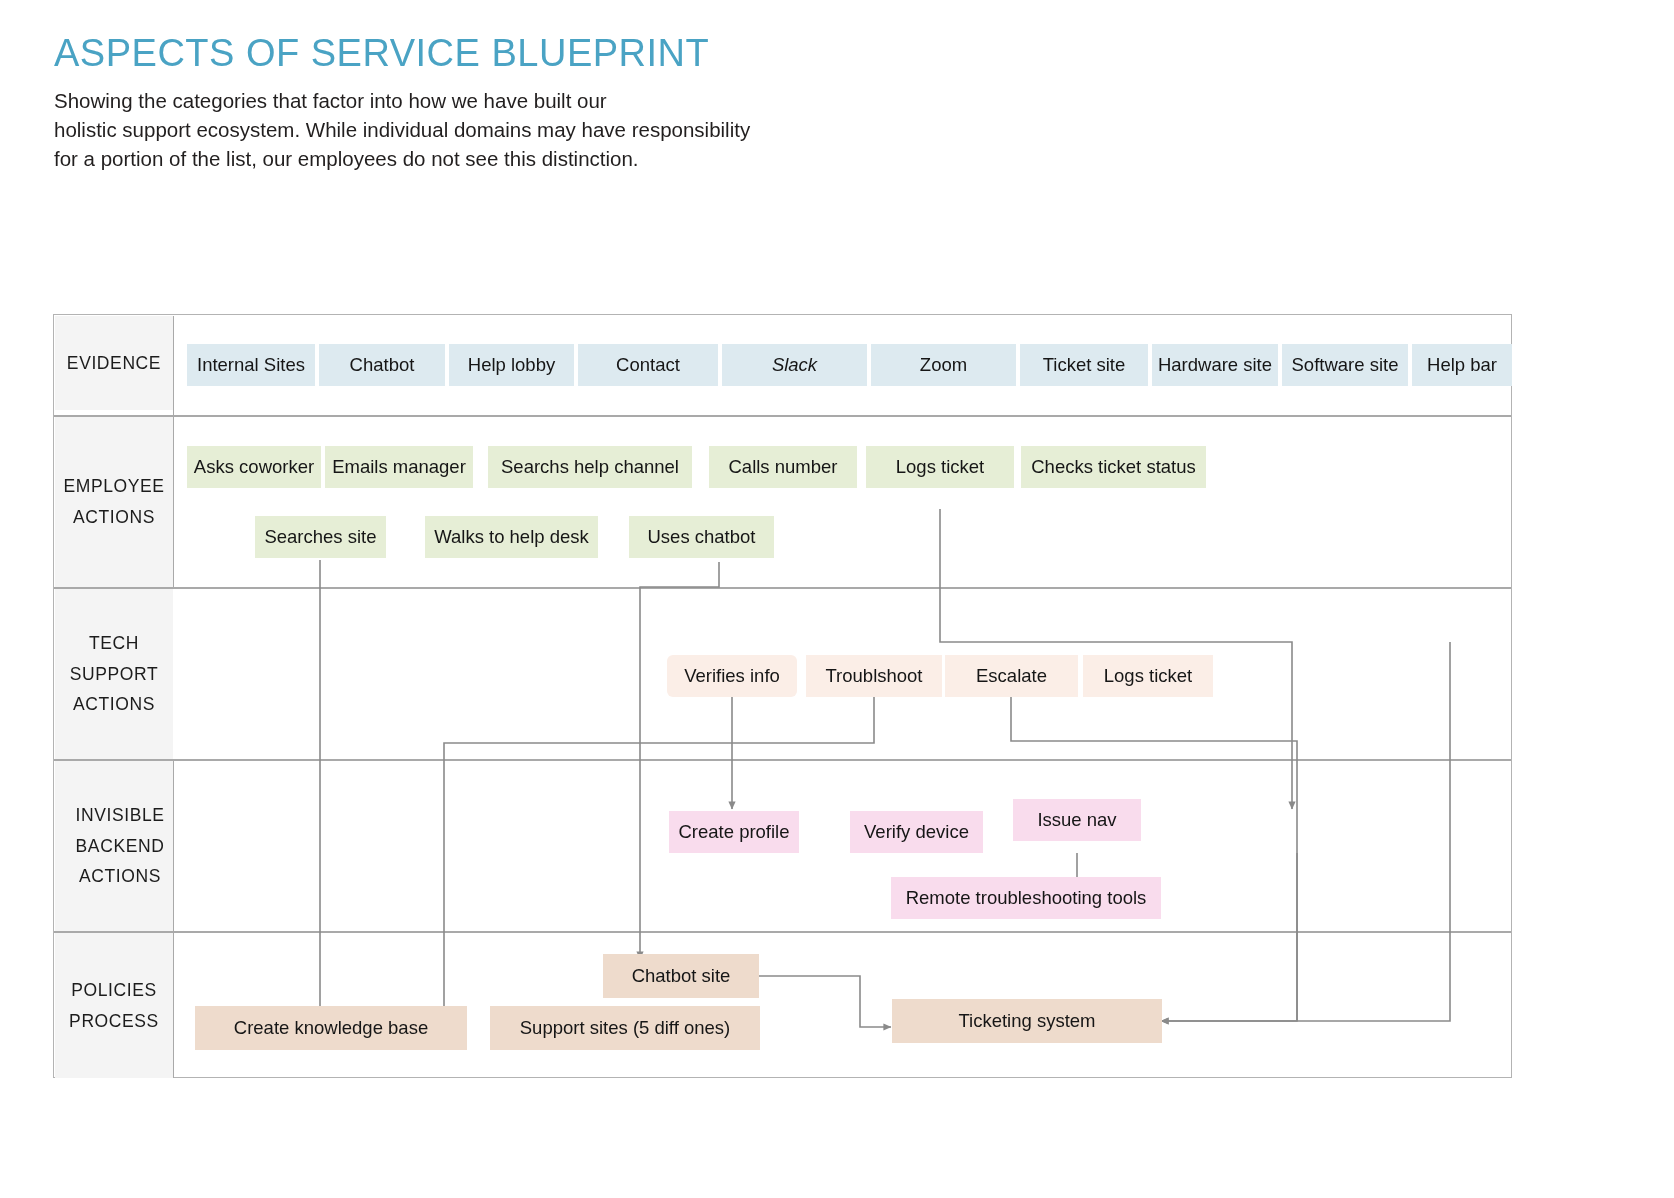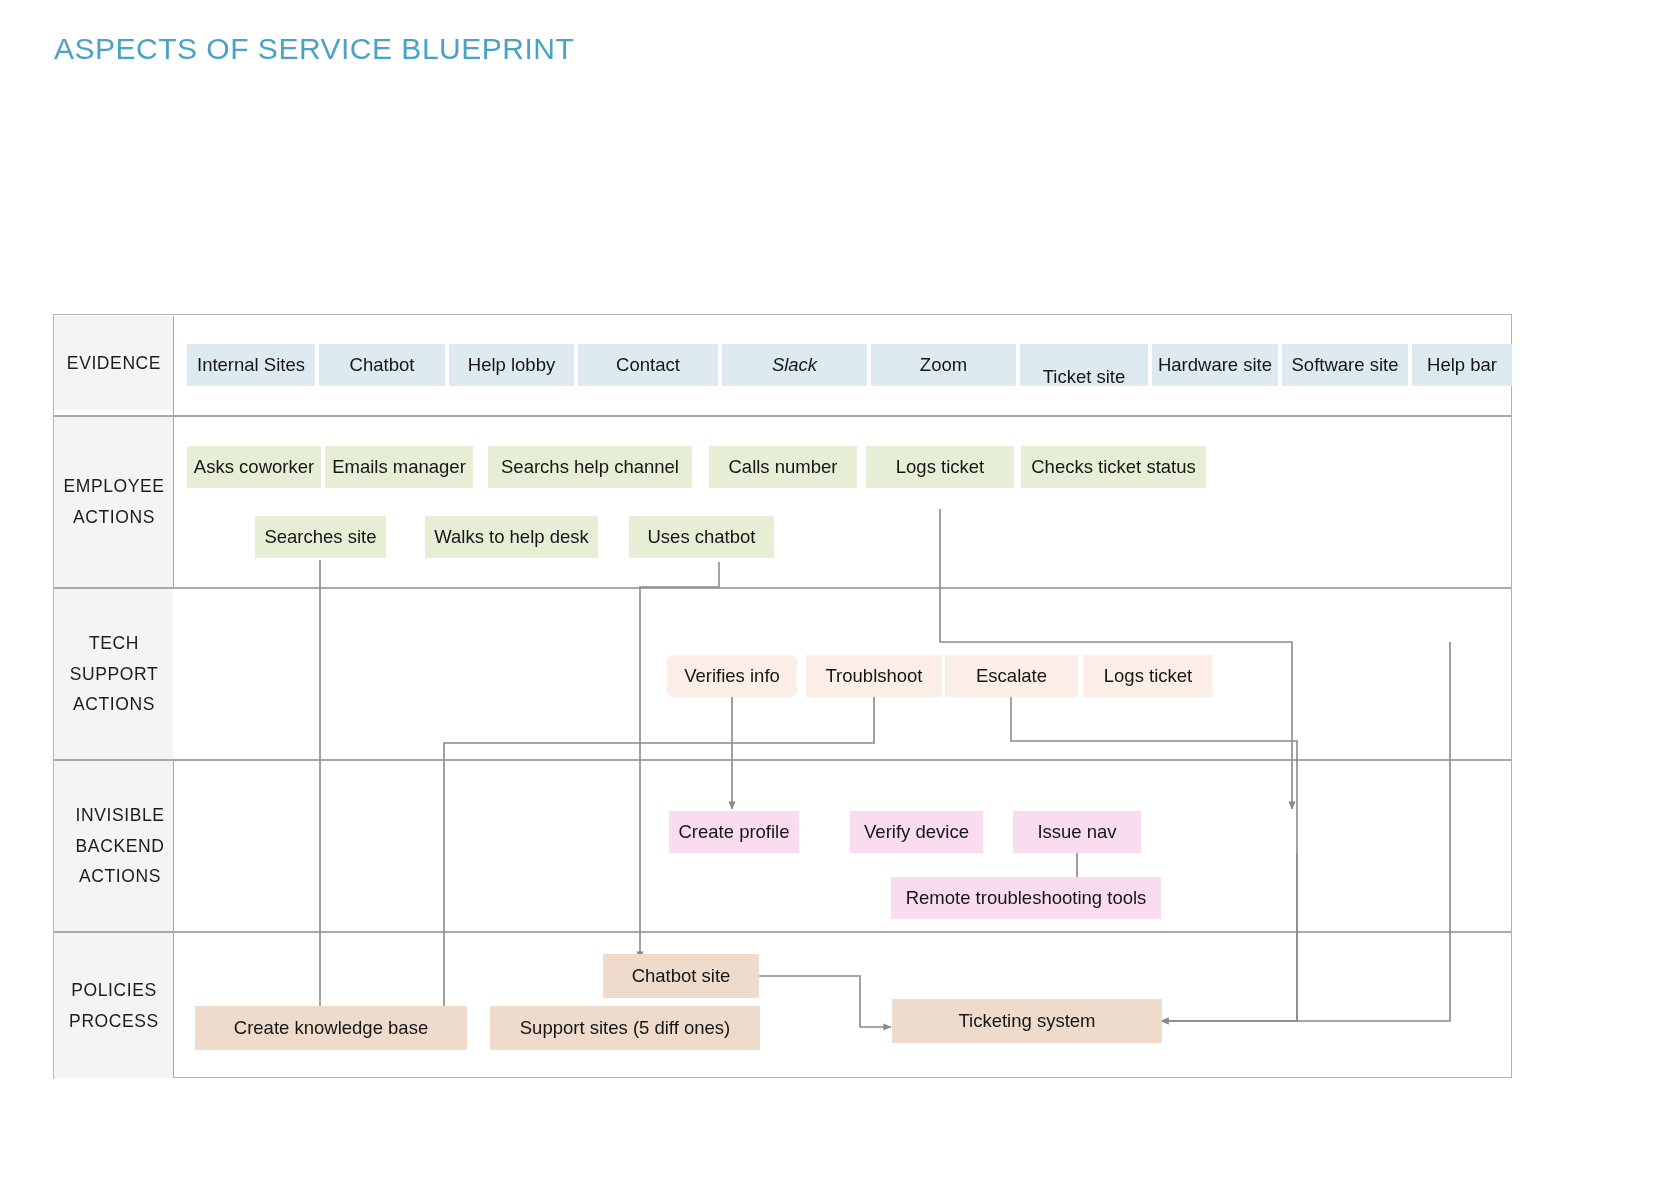--- a/index.html
+++ b/index.html
@@ -11,21 +11,21 @@
     width: 1674px;
     height: 1198px;
     font-family: "Liberation Sans", sans-serif;
     position: relative;
     overflow: hidden;
   }
 
   
   #header { position: absolute; left: 54px; top: 34px; width: 1100px; }
   #page-title {
-    font-size: 30px;
+    font-size: 38px;
     color: #4aa3c4;
     letter-spacing: 0.5px;
     font-weight: 400;
     margin: 0 0 14px 0;
     line-height: 1.0;
   }
   #subtitle {
     font-size: 20.5px;
     color: #221f1f;
     line-height: 1.42;
@@ -98,20 +98,23 @@
     left: 0; top: 0;
     width: 1459px; height: 764px;
     pointer-events: none;
   }
 </style>
 </head>
 <body>
 
 <div id="header">
   <h1 id="page-title">ASPECTS OF SERVICE BLUEPRINT</h1>
+  <p id="subtitle">Showing the categories that factor into how we have built our
+holistic support ecosystem. While individual domains may have responsibility
+for a portion of the list, our employees do not see this distinction.</p>
 </div>
 
 <div id="blueprint">
 
   <div class="band-divider" style="top:100px;"></div>
   <div class="band-divider" style="top:272px;"></div>
   <div class="band-divider" style="top:444px;"></div>
   <div class="band-divider" style="top:616px;"></div>
 
   <div class="vsep" style="left:119px; top:1px;   height:99px;"></div>
@@ -182,21 +185,21 @@
     </div>
   <div class="node ev" style="left:524px; top:29px; width:140px;">
       <span>Contact</span>
     </div>
   <div class="node ev" style="left:668px; top:29px; width:145px;font-style:italic;">
       <span>Slack</span>
     </div>
   <div class="node ev" style="left:817px; top:29px; width:145px;">
       <span>Zoom</span>
     </div>
-  <div class="node ev" style="left:966px; top:29px; width:128px;align-items:flex-end;">
+  <div class="node ev" style="left:966px; top:29px; width:128px;">
       <span>Ticket site</span>
     </div>
   <div class="node ev" style="left:1098px; top:29px; width:126px;">
       <span>Hardware site</span>
     </div>
   <div class="node ev" style="left:1228px; top:29px; width:126px;">
       <span>Software site</span>
     </div>
   <div class="node ev" style="left:1358px; top:29px; width:100px;">
       <span>Help bar</span>
@@ -242,21 +245,21 @@
   <div class="node tech" style="left:1029px; top:340px; width:130px;">
       <span>Logs ticket</span>
     </div>
 
   <div class="node inv" style="left:615px; top:496px; width:130px;">
       <span>Create profile</span>
     </div>
   <div class="node inv" style="left:796px; top:496px; width:133px;">
       <span>Verify device</span>
     </div>
-  <div class="node inv" style="left:959px; top:496px; width:128px;">
+  <div class="node inv" style="left:959px; top:484px; width:128px;">
       <span>Issue nav</span>
     </div>
   <div class="node inv" style="left:837px; top:562px; width:270px;">
       <span>Remote troubleshooting tools</span>
     </div>
 
   <div class="node pol" style="left:549px; top:639px; width:156px;">
       <span>Chatbot site</span>
     </div>
   <div class="node pol" style="left:141px; top:691px; width:272px;">

